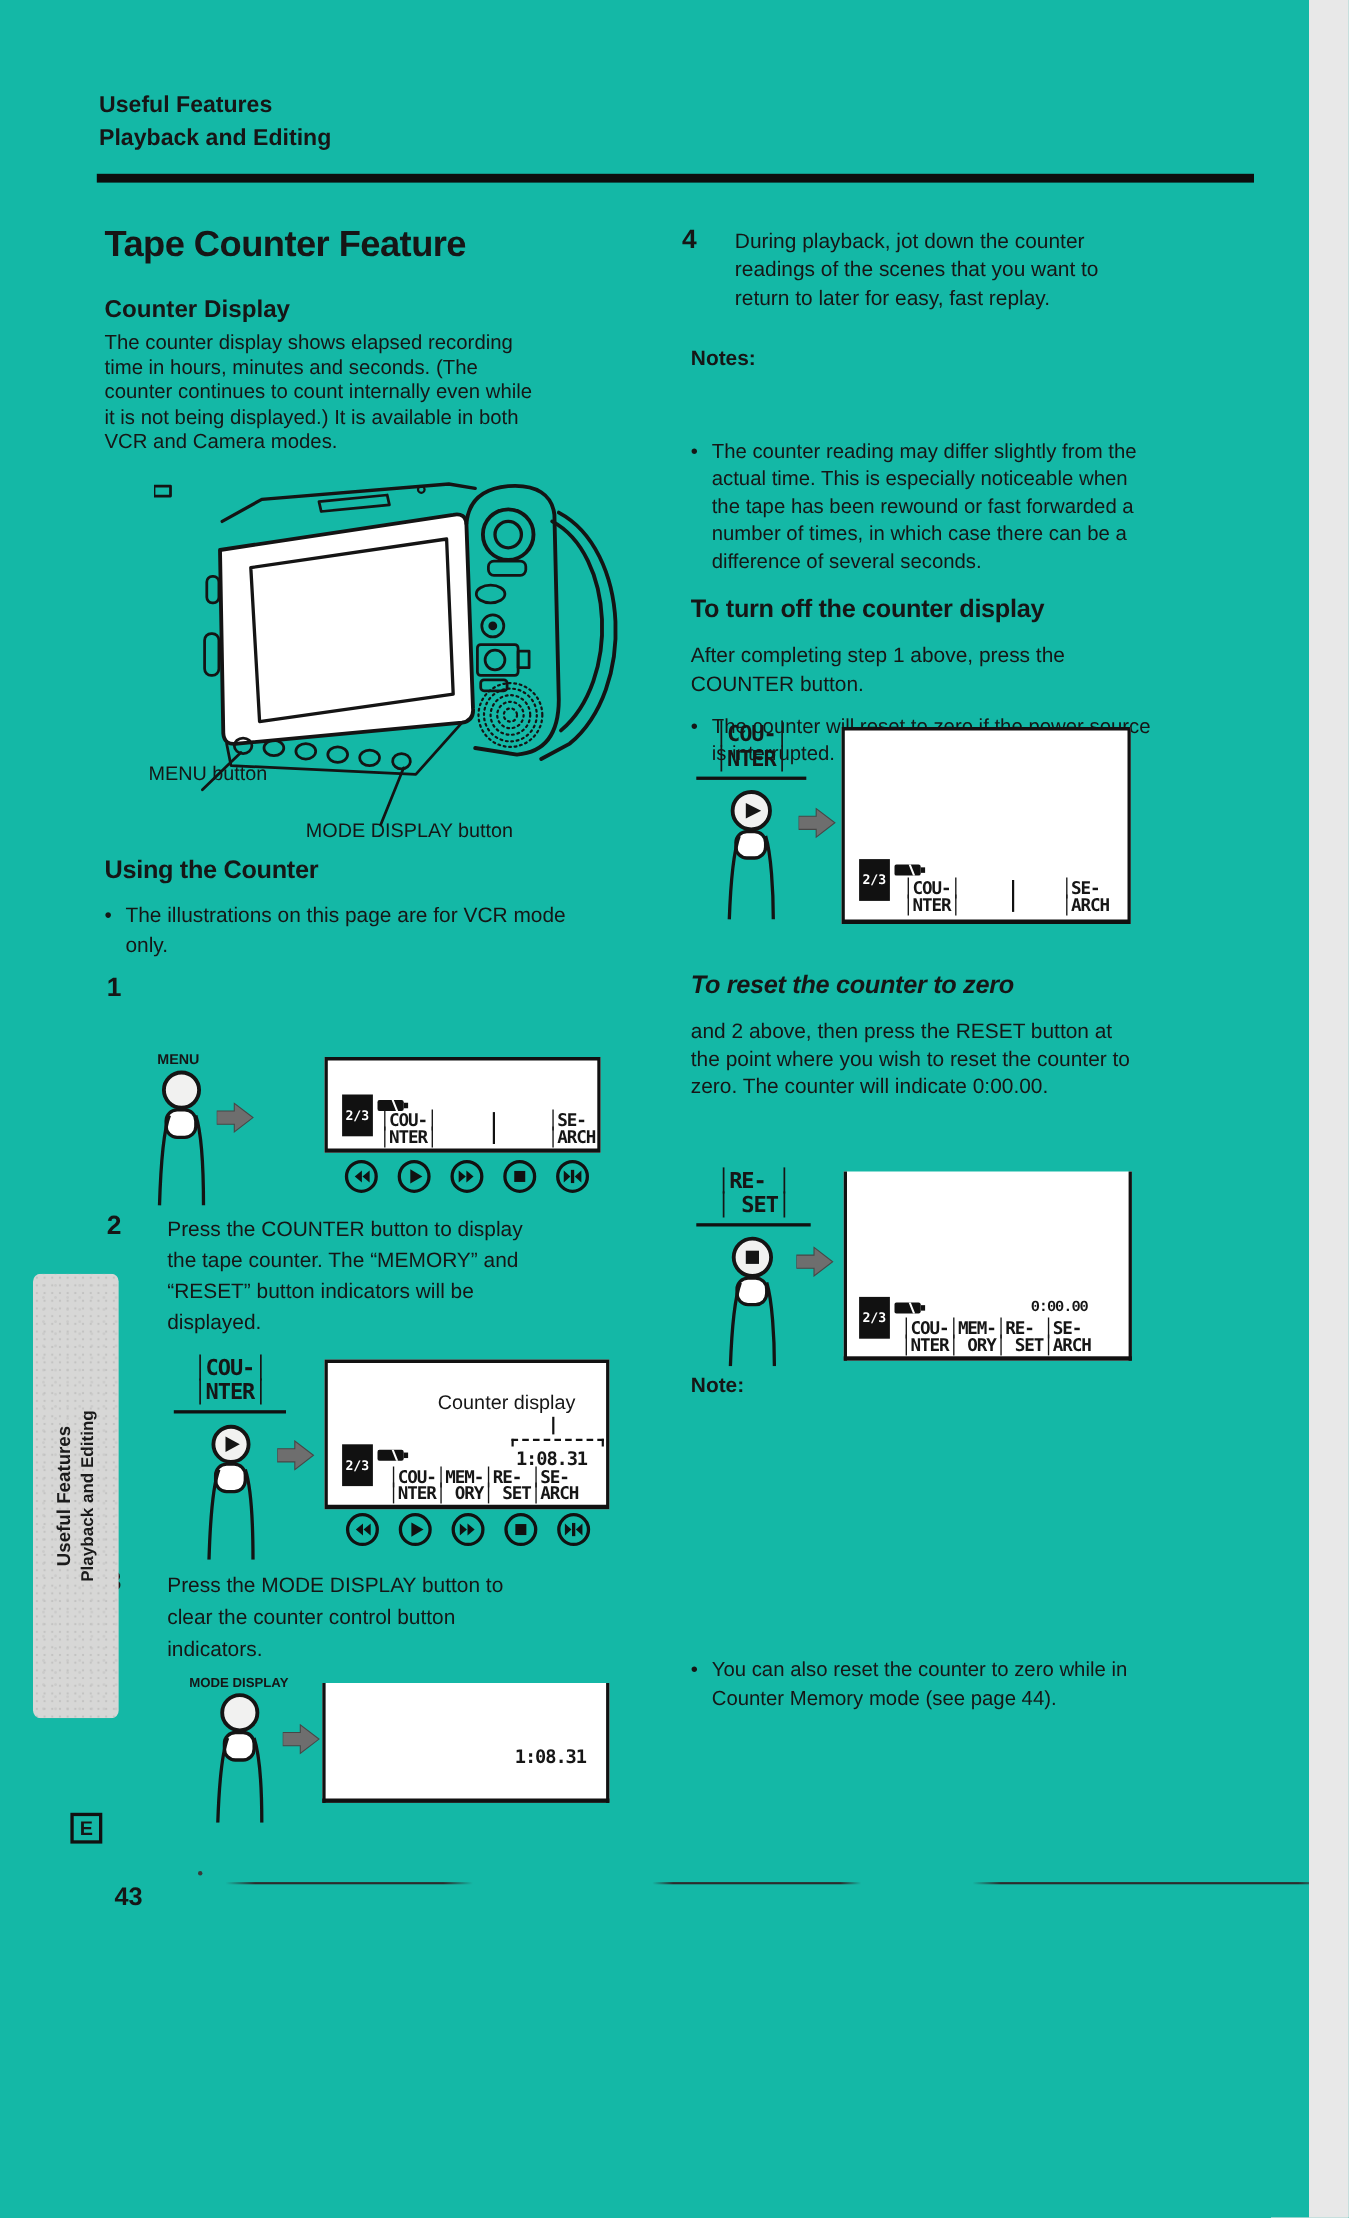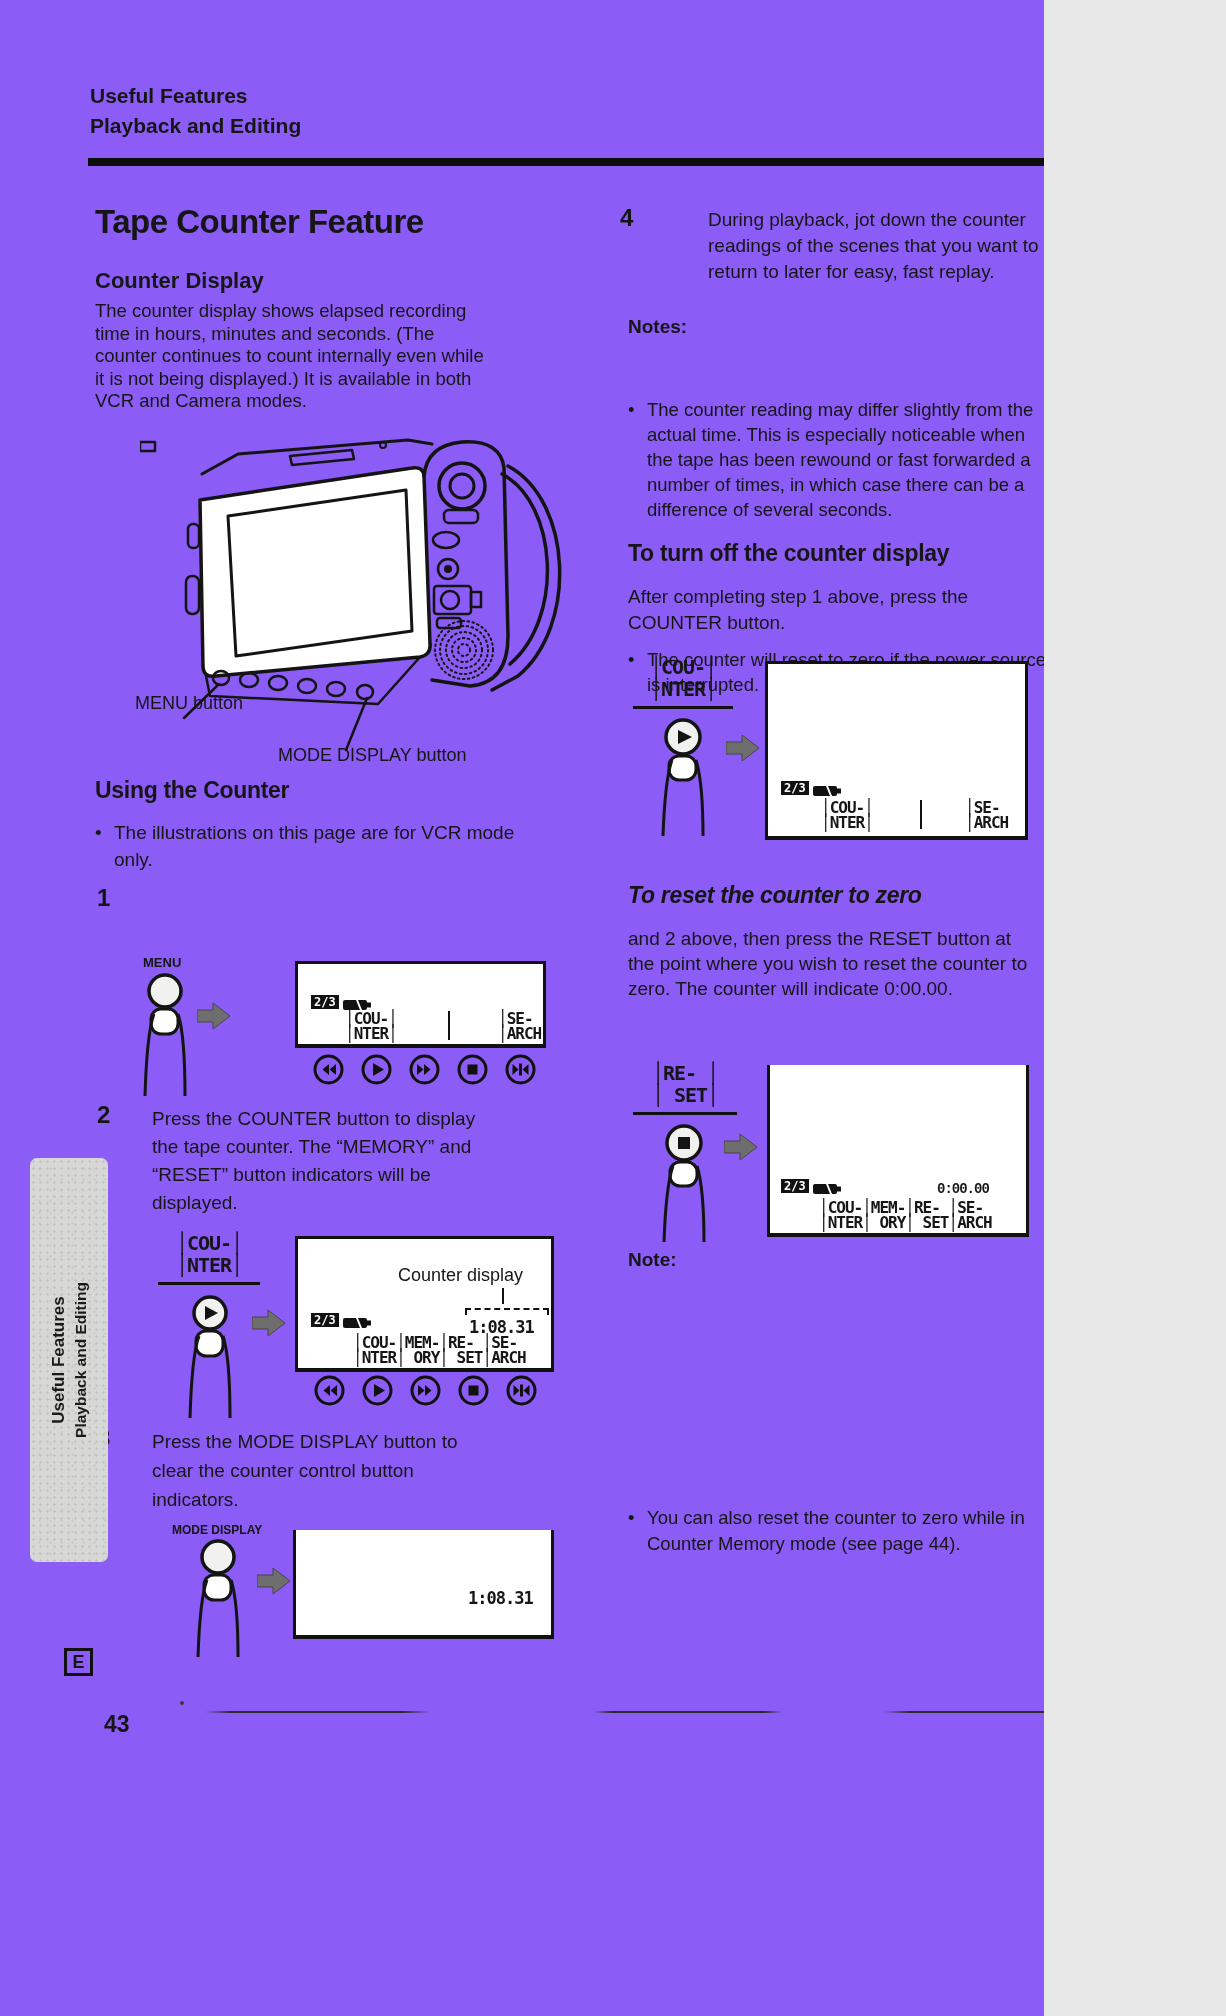--- a/index.html
+++ b/index.html
@@ -1,33 +1,33 @@
 <!DOCTYPE html>
 <html><head>
 <meta charset="utf-8">
 <style>
   html,body{margin:0;padding:0;background:#e8e8e8;}
-  .page{position:relative;width:1044px;height:2016px;background:#8b5cf6;overflow:hidden;
+  .page{position:relative;width:1190px;height:2016px;background:#14b8a6;overflow:hidden;
         font-family:"Liberation Sans",sans-serif;color:#161616;}
   .abs{position:absolute;}
   .b{font-weight:bold;}
   .t19{font-size:19px;line-height:25px;}
   .lines div{white-space:nowrap;}
   .h1{font-size:33px;font-weight:bold;letter-spacing:-0.5px;}
   .h2{font-size:23px;font-weight:bold;letter-spacing:-0.3px;}
   .h3{font-size:22px;font-weight:bold;}
   .rule{background:#0d0d0d;}
   .mono{font-family:"DejaVu Sans Mono",monospace;font-weight:bold;white-space:pre;}
   .osd{font-size:16px;line-height:15px;letter-spacing:-1px;}
   .keycap{font-size:20px;line-height:22px;text-align:center;border-bottom:3px solid #111;
           padding:0 4px 6px 4px;letter-spacing:-1px;}
   .monitor{border:3px solid #111;border-bottom-width:4px;background:#fff;}
   .open-top{border-top:none;}
   .chip{background:#111;color:#fff;font-family:"DejaVu Sans Mono",monospace;font-weight:bold;
-        font-size:12px;line-height:14px;padding:0 3px;}
+        font-size:12px;line-height:14px;padding:12px 3px;}
   .midbar{width:2px;background:#111;}
   .bullet-item{position:relative;padding-left:19px;}
   .bullet-item:before{content:"•";position:absolute;left:0;}
   .stepnum{font-size:24px;font-weight:bold;}
   .btnrow{display:flex;gap:15px;}
   .dash-top{border-top:2px dashed #111;}
   .tick{width:2px;height:7px;background:#111;}
   .sidebar{background-color:#d7d7d6;border-radius:7px;
      background-image:radial-gradient(#c3c3c2 1px,transparent 1.4px),
                       radial-gradient(#cbcbca 1px,transparent 1.4px);
@@ -254,21 +254,21 @@
     <path d="M 52,120 C 52,92 50,58 45,43" stroke-width="3"></path>
   </svg>
   <svg class="abs" style="left:257px;top:1567px;" width="34" height="28" viewBox="0 0 34 28">
     <polygon points="0,8 16,8 16,1 33,14 16,27 16,20 0,20" fill="#6e6e6e" stroke="#474747"></polygon>
   </svg>
   <div class="abs monitor open-top" style="left:293px;top:1530px;width:255px;height:105px;">
     <div class="abs mono" style="left:172px;top:58px;font-size:17px;letter-spacing:-1px;">1:08.31</div>
   </div>
 
   <div class="abs stepnum" style="left:620px;top:204px;">4</div>
-  <div class="abs lines t19" style="left:668px;top:207px;line-height:26px;margin-left:40px;">
+  <div class="abs lines t19" style="left:668px;top:207px;line-height:26px;">
     <div>During playback, jot down the counter</div>
     <div>readings of the scenes that you want to</div>
     <div>return to later for easy, fast replay.</div>
   </div>
 
   <div class="abs b" style="left:628px;top:316px;font-size:19px;">Notes:</div>
   <div class="abs bullet-item lines" style="left:628px;top:343px;font-size:18.5px;line-height:25px;">
     <div>The counter reading may differ slightly from the</div>
     <div>actual time. This is especially noticeable when</div>
     <div>the tape has been rewound or fast forwarded a</div>

